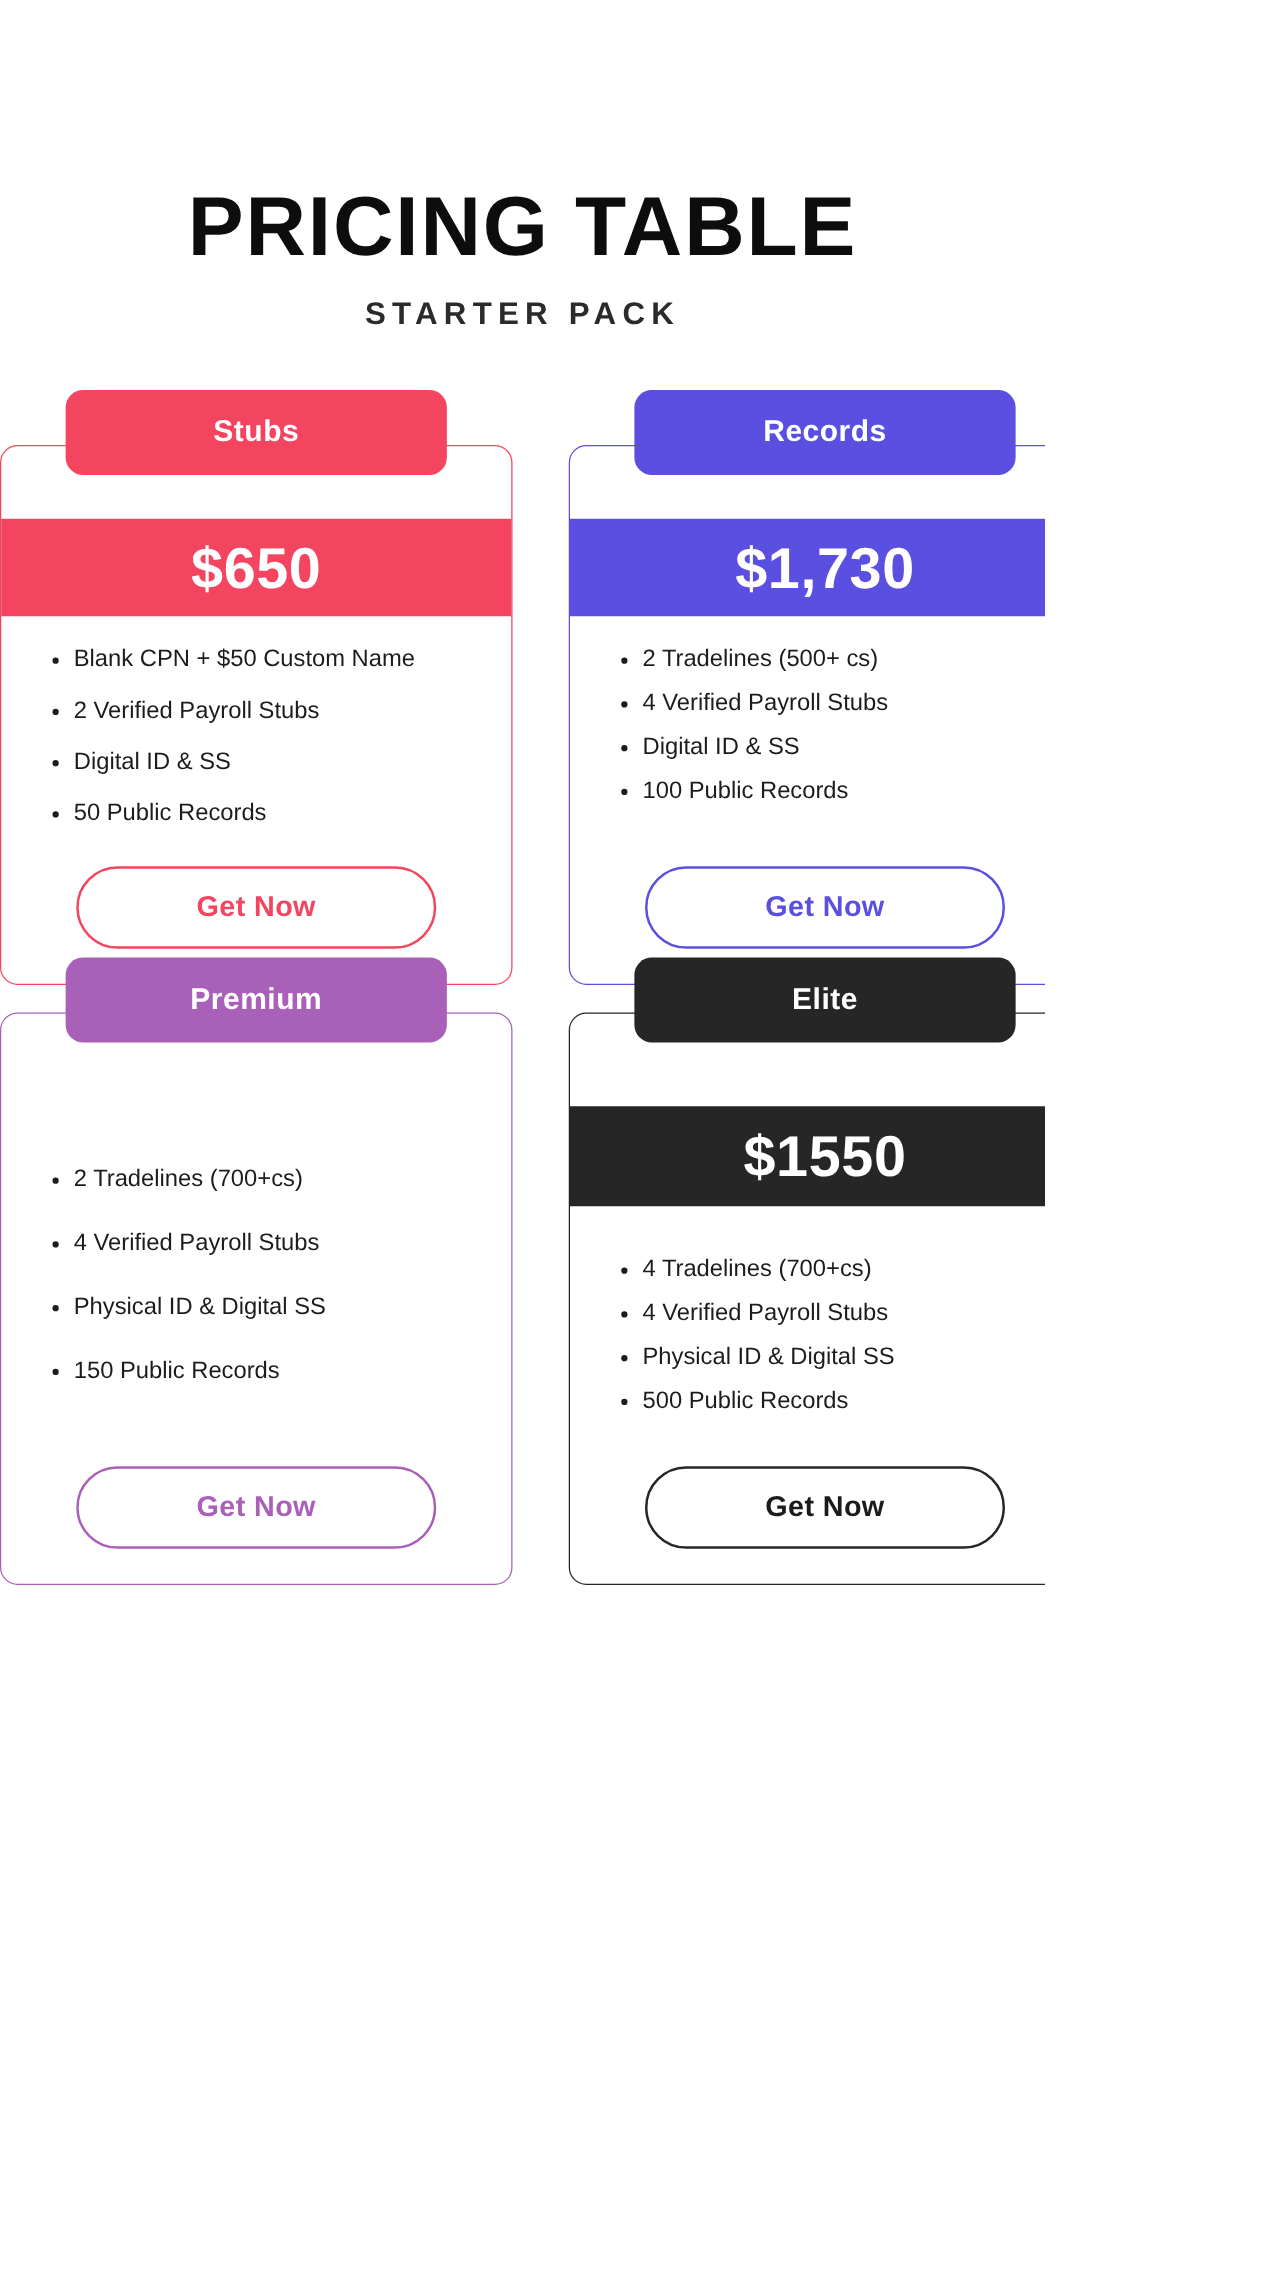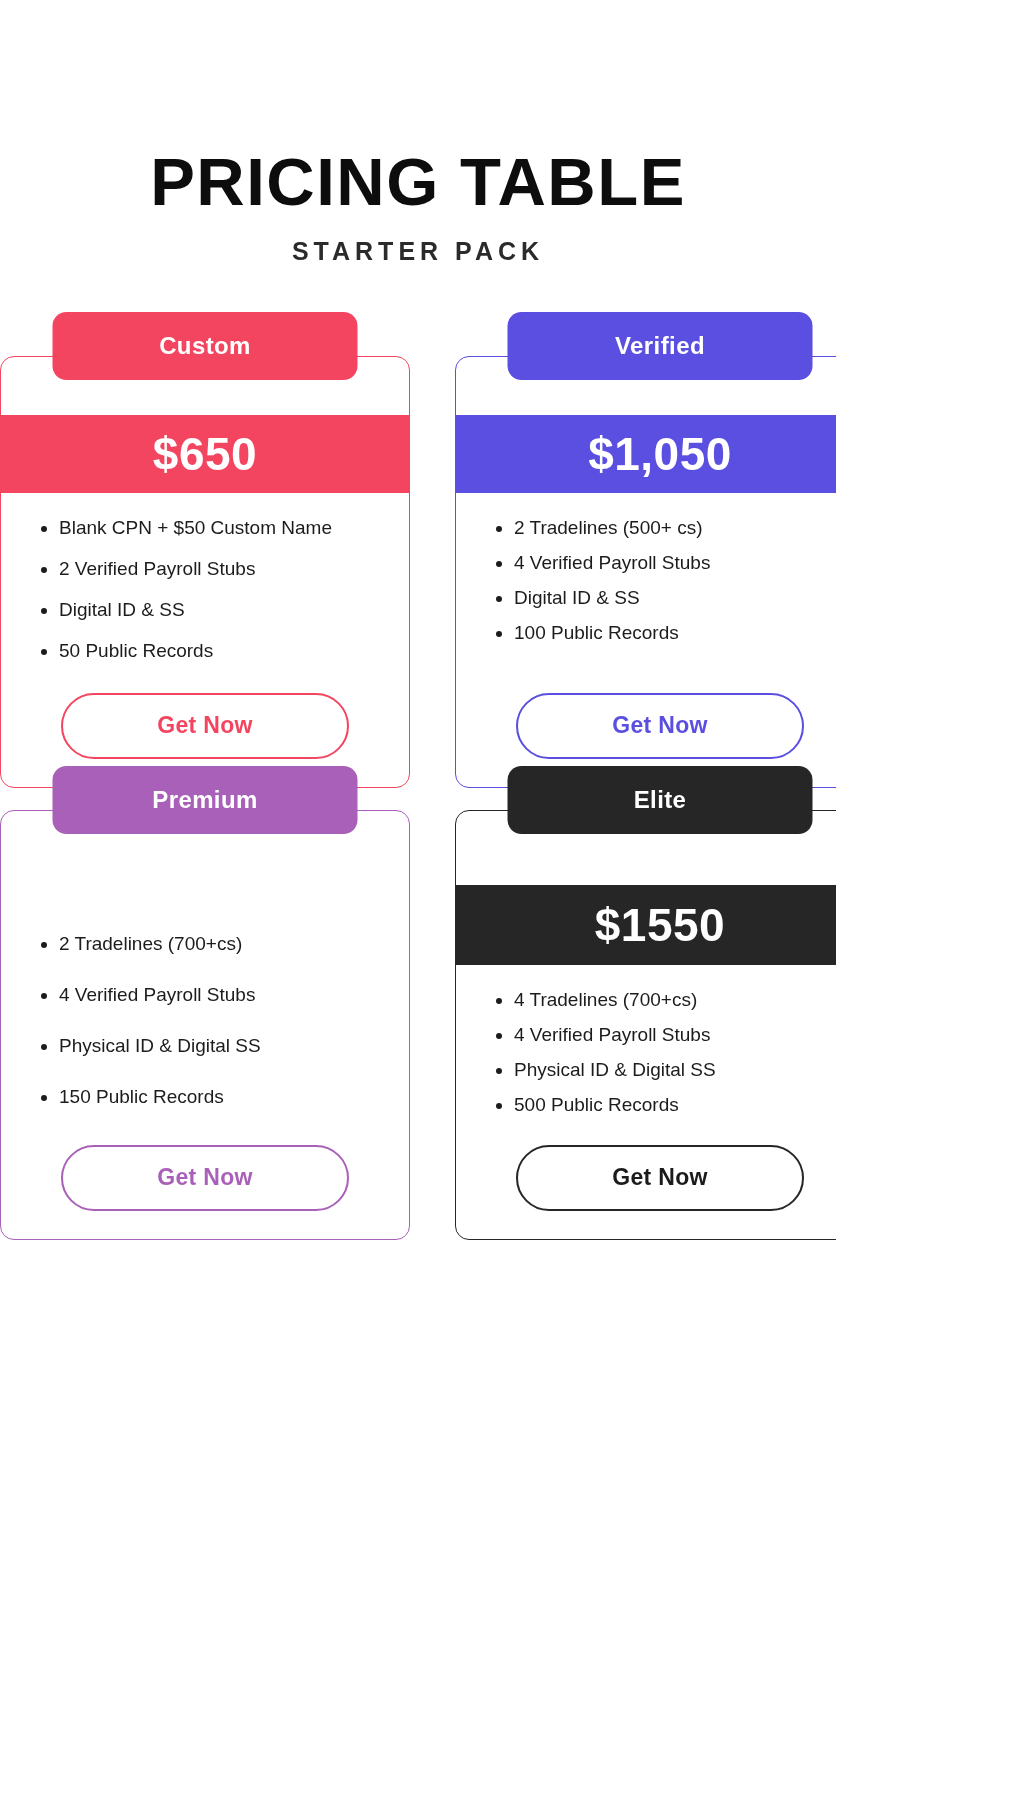--- a/index.html
+++ b/index.html
@@ -55,21 +55,21 @@
     border-radius: 14px;
     border: 1.5px solid #cfcfcf;
     padding-top: 58px;
     padding-bottom: 28px;
     display: flex;
     flex-direction: column;
   }
   .card.basic    { border-color: #f3455f; }
   .card.standard { border-color: #5a4fe0; }
   .card.premium  { border-color: #a960b8; }
-  .card.elite    { border-color: #262626; }
+  .card.elite    { border-color: #262626; gap: 16px; }
 
   
   .plan-pill {
     position: absolute;
     top: -45px;
     left: 50%;
     transform: translateX(-50%);
     width: 305px;
     height: 68px;
     border-radius: 14px;
@@ -141,36 +141,36 @@
 <div class="page">
 
   <div class="header">
     <h1 class="title">PRICING TABLE</h1>
     <div class="subtitle">STARTER PACK</div>
   </div>
 
   <div class="grid">
 
     <div class="card basic">
-      <div class="plan-pill" style="background:#f3455f">Custom</div>
+      <div class="plan-pill" style="background:#f3455f">Stubs</div>
       <div class="price-band" style="background:#f3455f">$650</div>
       <ul class="features justify">
         <li>Blank  CPN  +  $50  Custom Name</li>
         <li>2  Verified Payroll Stubs</li>
         <li> Digital ID &amp; SS</li>
         <li>50 Public Records</li>
       </ul>
       <div class="cta-wrap">
         <button class="cta">Get Now</button>
       </div>
     </div>
 
     <div class="card standard">
-      <div class="plan-pill" style="background:#5a4fe0">Verified</div>
-      <div class="price-band" style="background:#5a4fe0">$1,050</div>
+      <div class="plan-pill" style="background:#5a4fe0">Records</div>
+      <div class="price-band" style="background:#5a4fe0">$1,730</div>
       <ul class="features tight">
         <li>2 Tradelines (500+ cs)</li>
         <li>4 Verified Payroll Stubs</li>
         <li>Digital ID &amp; SS</li>
         <li>100 Public Records</li>
       </ul>
       <div class="cta-wrap">
         <button class="cta">Get Now</button>
       </div>
     </div>

